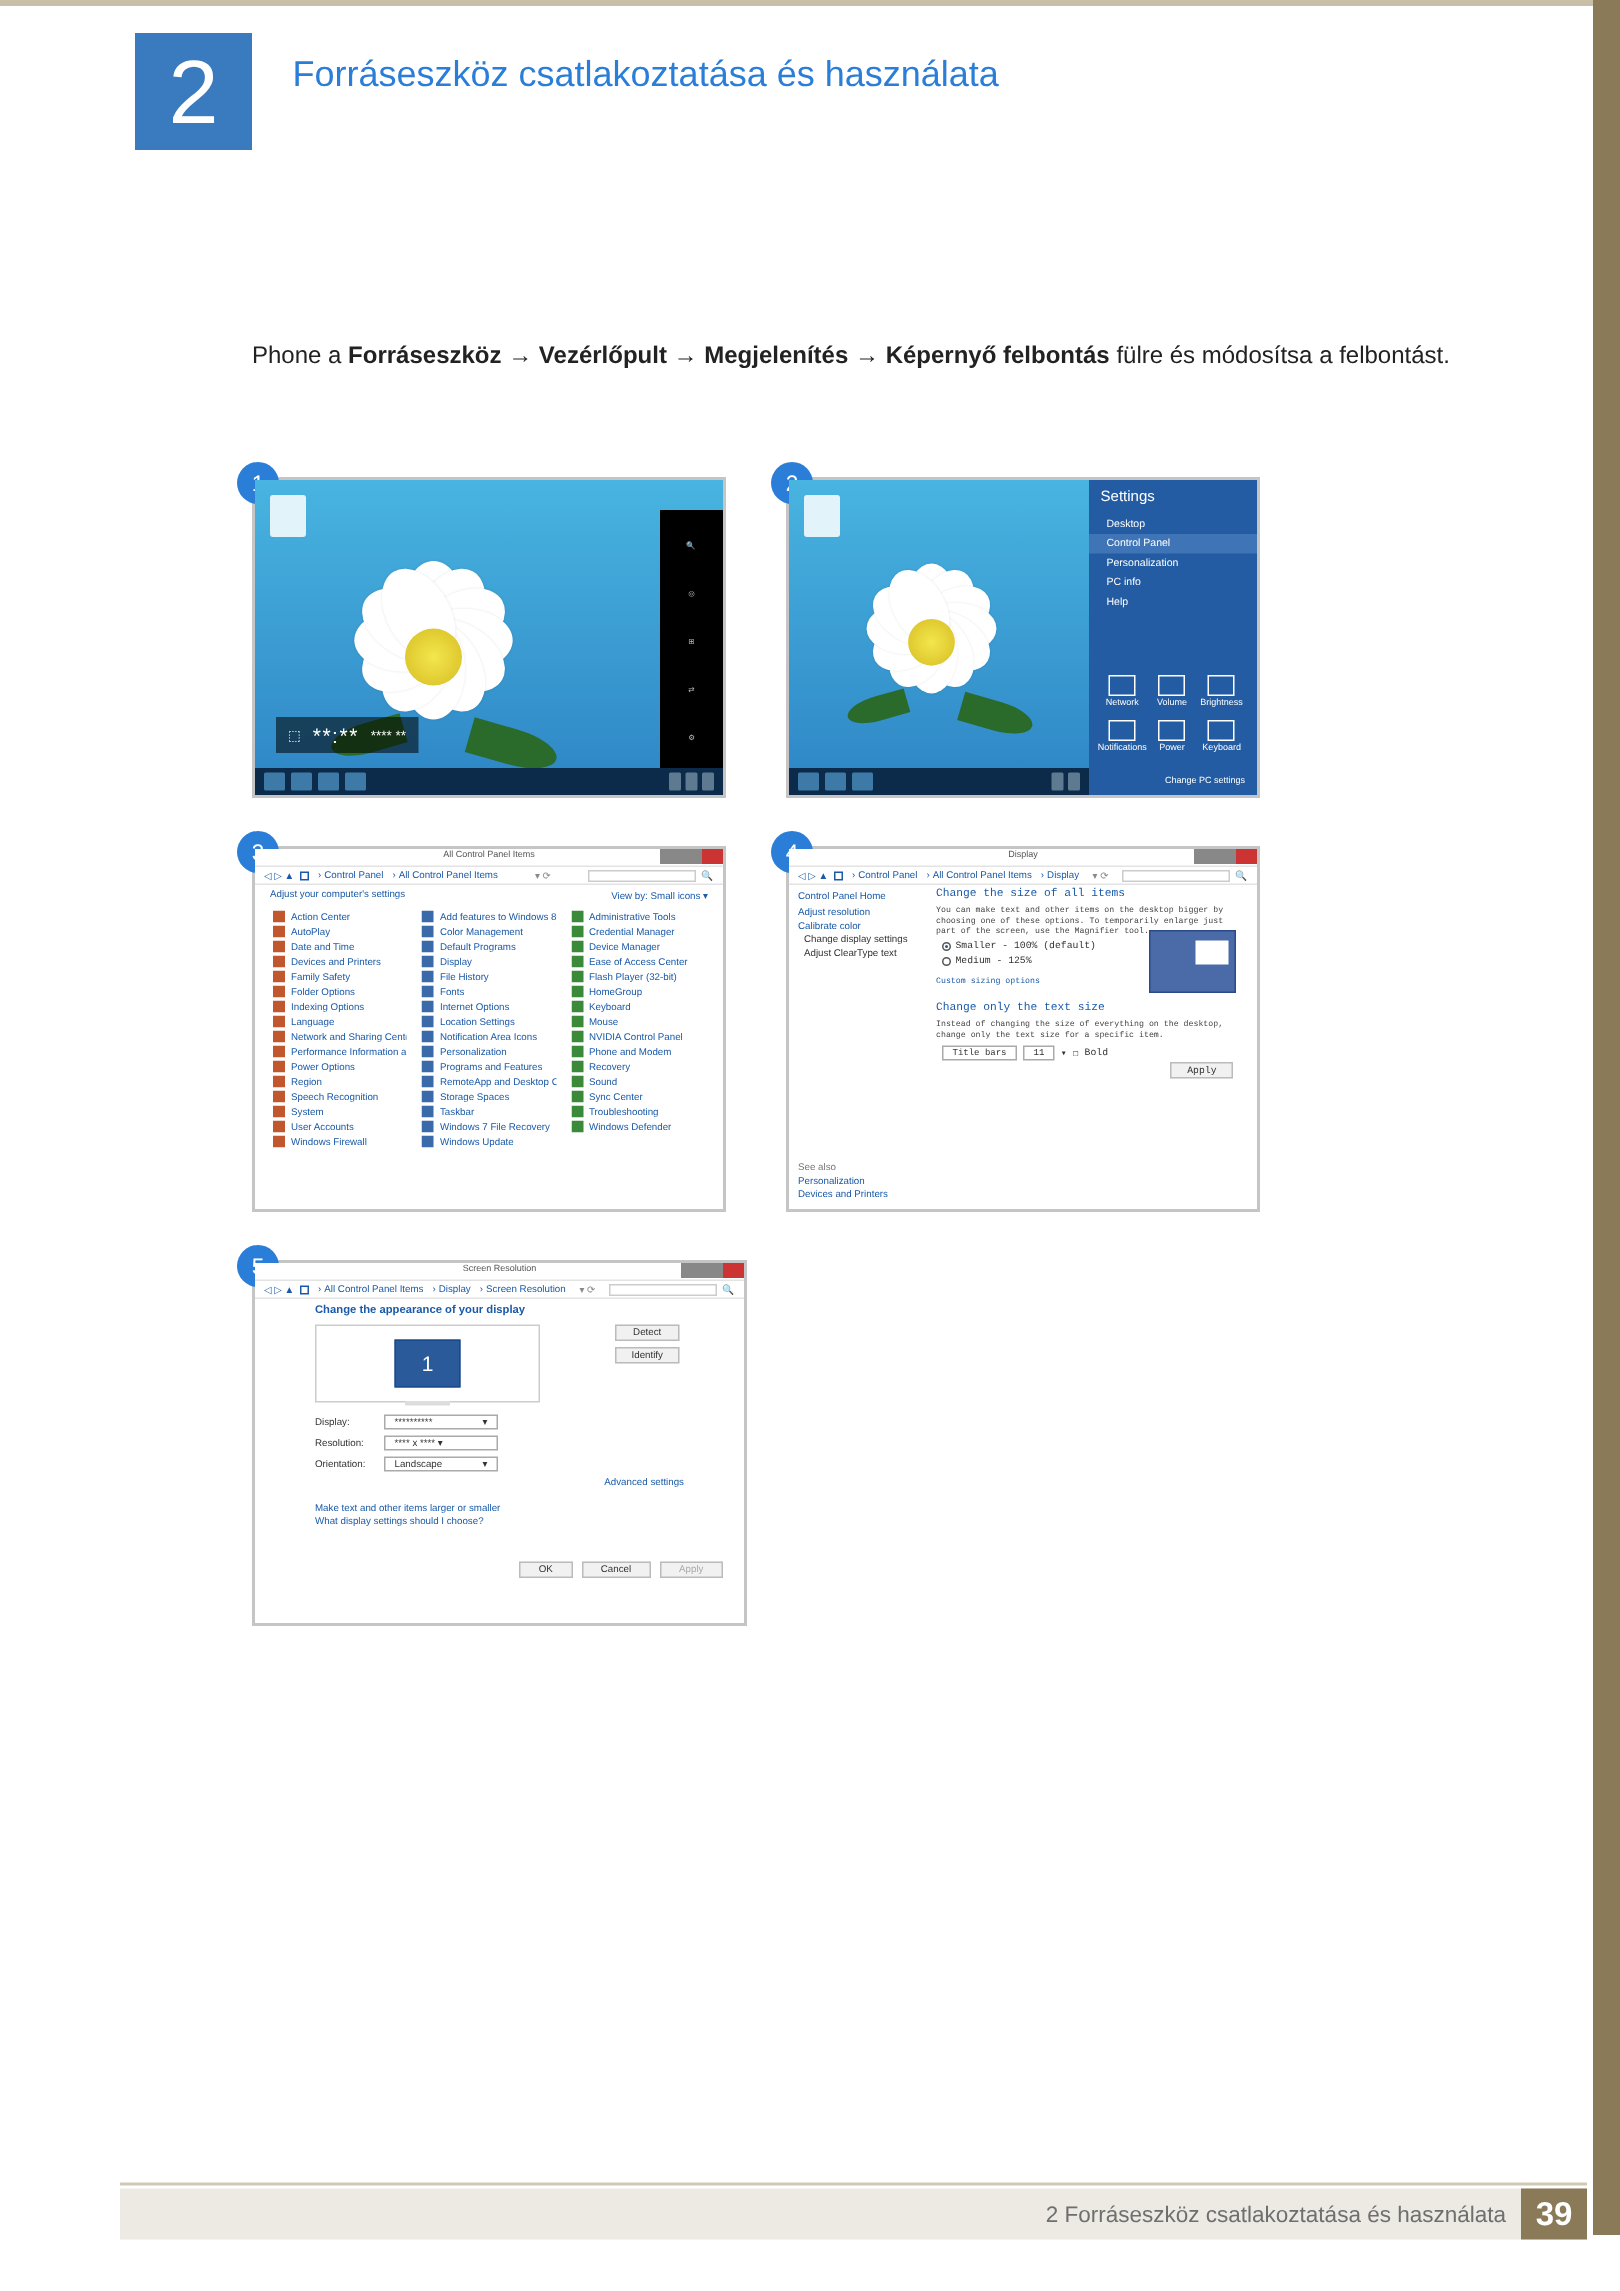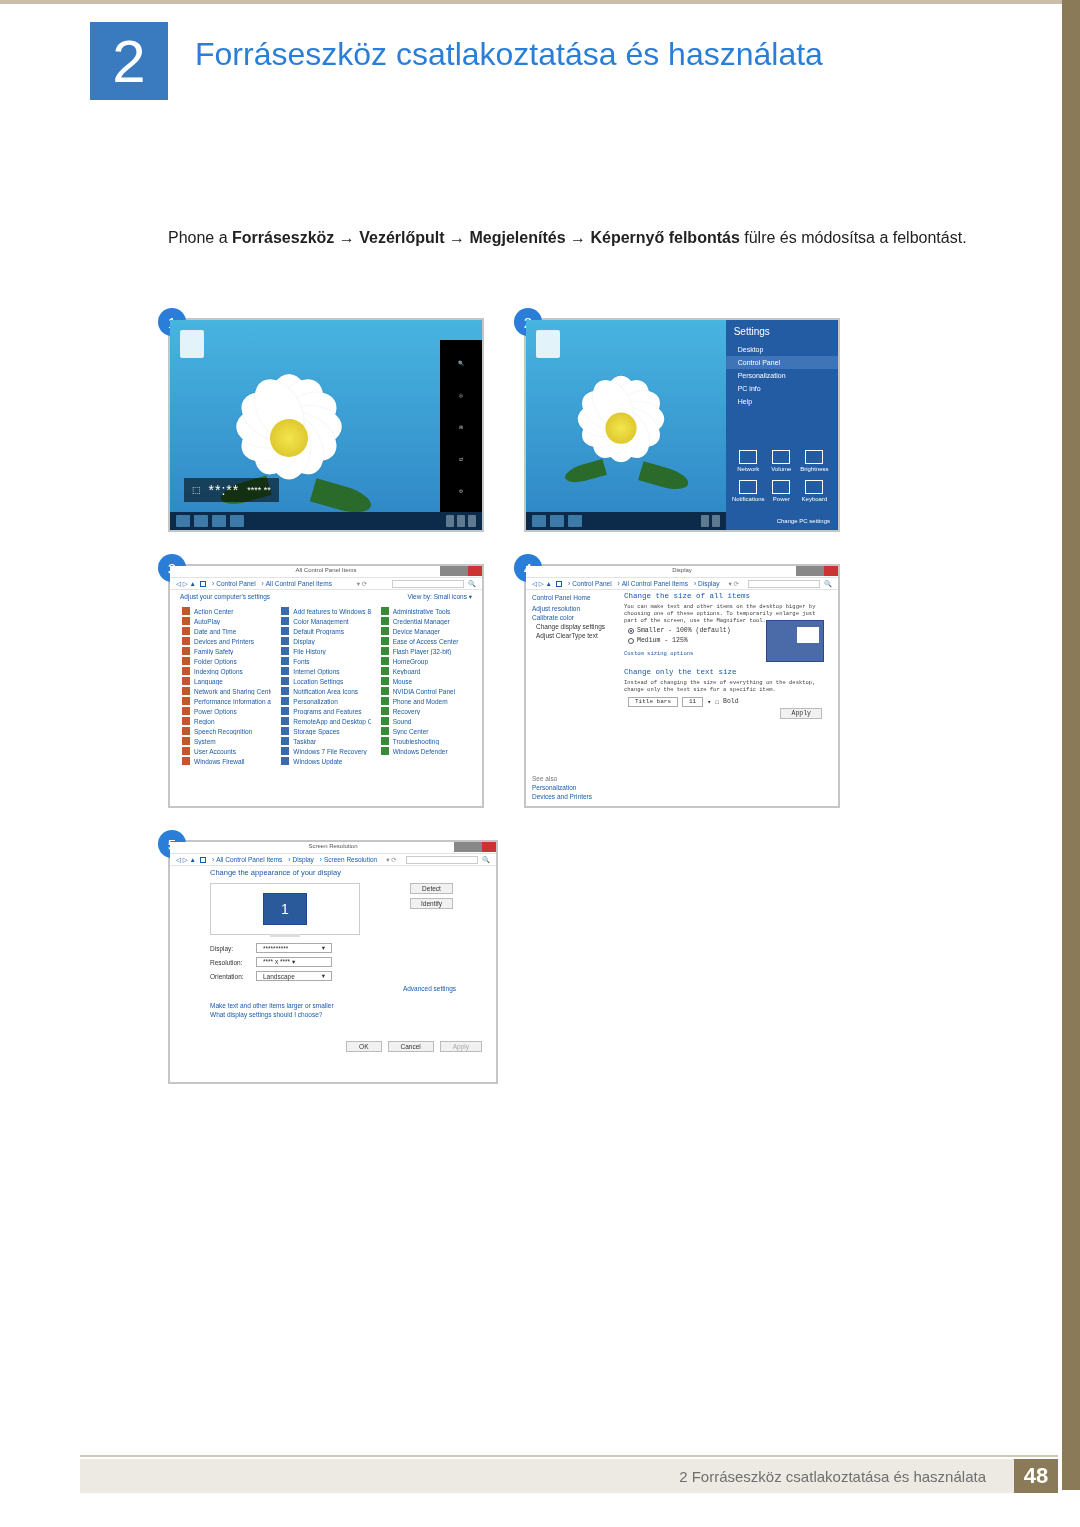--- a/index.html
+++ b/index.html
@@ -2,21 +2,21 @@
 <html><head>
 <meta charset="utf-8">
 <style>
   * { box-sizing: border-box; margin: 0; padding: 0; }
   body { font-family: Arial, Helvetica, sans-serif; background: #fff; width: 1080px; }
   .page { position: relative; width: 1080px; height: 1527px; padding: 0 90px 0 90px; }
   .sidebar { position: absolute; top: 0; right: 0; width: 18px; height: 1490px; background: #8b7a58; }
   .topbar { position: absolute; top: 0; left: 0; right: 18px; height: 4px; background: #c9bfa6; }
 
   .chapter-box { position: absolute; top: 22px; left: 90px; width: 78px; height: 78px; background: #3a7bbf; color: #fff; display: flex; align-items: center; justify-content: center; font-size: 60px; font-weight: 400; }
-  .chapter-title { position: absolute; top: 36px; left: 195px; color: #2a7ed8; font-size: 32px; }
+  .chapter-title { position: absolute; top: 36px; left: 195px; color: #2a7ed8; font-size: 24px; }
 
   .section-title { position: absolute; top: 193px; left: 168px; color: #6f6f6f; font-size: 17px; }
   .body-text { position: absolute; top: 225px; left: 168px; right: 110px; color: #222; font-size: 16px; line-height: 1.6; }
   .body-text b { font-weight: bold; }
 
   .figs { position: absolute; top: 318px; left: 168px; width: 740px; }
   .figrow { display: flex; gap: 40px; margin-bottom: 32px; }
   .fig { border: 2px solid #c5c5c5; width: 316px; position: relative; }
   .fig.solo { width: 330px; }
   .badge { position: absolute; top: -12px; left: -12px; width: 28px; height: 28px; border-radius: 50%; background: #2a7ed8; color: #fff; display: flex; align-items: center; justify-content: center; font-size: 15px; }
@@ -86,37 +86,37 @@
   .preview::after { content: ""; position: absolute; top: 6px; right: 4px; width: 22px; height: 16px; background: #fff; }
   .txtline { display: flex; align-items: center; gap: 4px; margin: 4px 0 0 4px; }
   .txtline select, .txtline .sel { border: 1px solid #aaa; font-size: 6px; padding: 0 6px; height: 10px; }
   .apbtn { position: absolute; right: 10px; top: 118px; border: 1px solid #bbb; padding: 1px 10px; background: #f1f1f1; }
   .seealso { position: absolute; bottom: 6px; left: 6px; color: #777; }
   .seealso .sl { color: #1a5aa8; display: block; margin-top: 2px; }
 
   
   .sshot5 { height: 240px; background: #fff; position: relative; font-size: 6.5px; color: #333; }
   .resmain { position: absolute; top: 26px; left: 40px; right: 10px; }
-  .resmain h4 { color: #1a5aa8; font-size: 7.5px; font-weight: normal; margin-bottom: 6px; }
+  .resmain h4 { color: #1a5aa8; font-size: 7.5px; font-weight: bold; margin-bottom: 6px; }
   .monbox { width: 150px; height: 52px; border: 1px solid #ccc; margin-bottom: 8px; display: flex; align-items: center; justify-content: center; position: relative; }
   .mon { width: 44px; height: 32px; background: #2a5a9a; border: 1px solid #1a4a8a; display: flex; align-items: center; justify-content: center; color: #fff; font-size: 14px; }
   .mon::after { content: ""; position: absolute; bottom: -3px; width: 30px; height: 3px; background: #ddd; }
   .monbtns { position: absolute; top: 0; left: 200px; display: flex; flex-direction: column; gap: 4px; }
   .monbtns .mb { border: 1px solid #bbb; padding: 1px 10px; background: #f1f1f1; text-align: center; }
   .frow { display: flex; align-items: center; margin: 4px 0; }
   .frow .lbl { width: 46px; }
   .frow .dd { border: 1px solid #aaa; padding: 0 6px; height: 10px; width: 76px; display: flex; align-items: center; justify-content: space-between; }
   .adv { color: #1a5aa8; text-align: right; margin-top: 4px; margin-right: 30px; }
   .hints { color: #1a5aa8; margin: 10px 0 2px 0; }
   .okrow { position: absolute; bottom: 30px; right: 14px; display: flex; gap: 6px; }
   .okrow .mb { border: 1px solid #bbb; padding: 1px 12px; background: #f1f1f1; }
 
   
   .footer { position: absolute; bottom: 34px; left: 80px; right: 22px; height: 34px; background: #eceae3; display: flex; align-items: center; justify-content: flex-end; }
-  .footer .ft { color: #6f6f6f; font-size: 15px; margin-right: 28px; }
+  .footer .ft { color: #6f6f6f; font-size: 15px; margin-right: 10px; }
   .footer .pn { width: 44px; height: 34px; background: #8b7a58; color: #fff; display: flex; align-items: center; justify-content: center; font-size: 22px; font-weight: bold; }
   .footer::before { content: ""; position: absolute; left: 0; right: 0; top: -4px; height: 2px; background: #cfc8b4; }
 </style>
 </head>
 <body>
 
 <div class="page">
   <div class="topbar"></div>
   <div class="sidebar"></div>
 
@@ -608,15 +608,15 @@
             <div class="mb">Cancel</div>
             <div class="mb" style="color:#aaa">Apply</div>
           </div>
         </div>
       </div>
     </div>
   </div>
 
   <div class="footer">
     <span class="ft">2 Forráseszköz csatlakoztatása és használata</span>
-    <div class="pn">48</div>
+    <div class="pn">39</div>
   </div>
 </div>
 
 </body></html>

